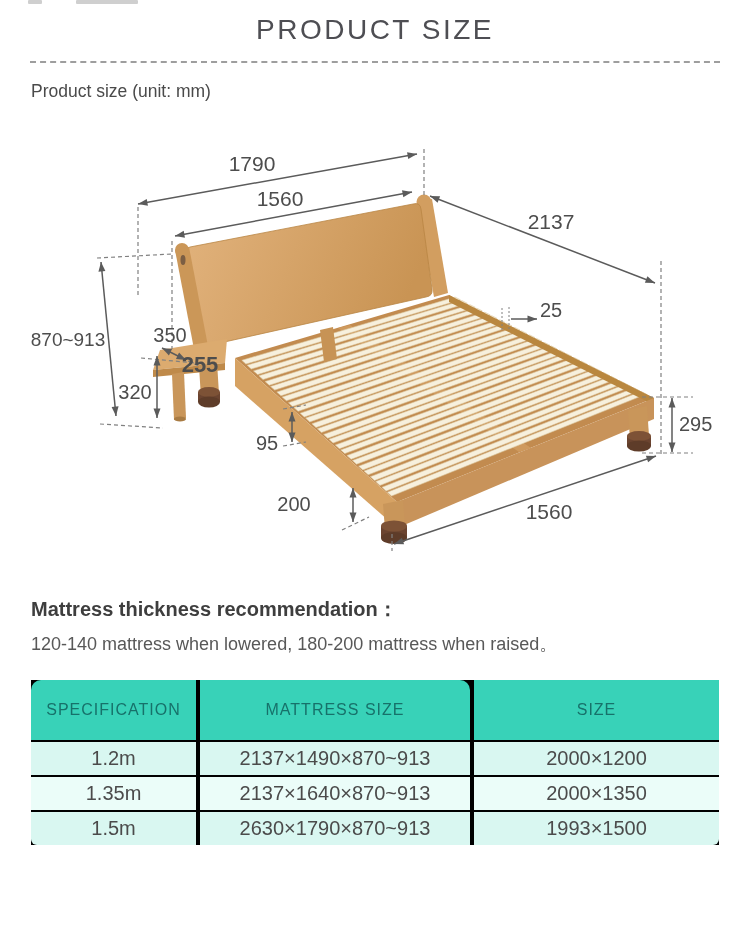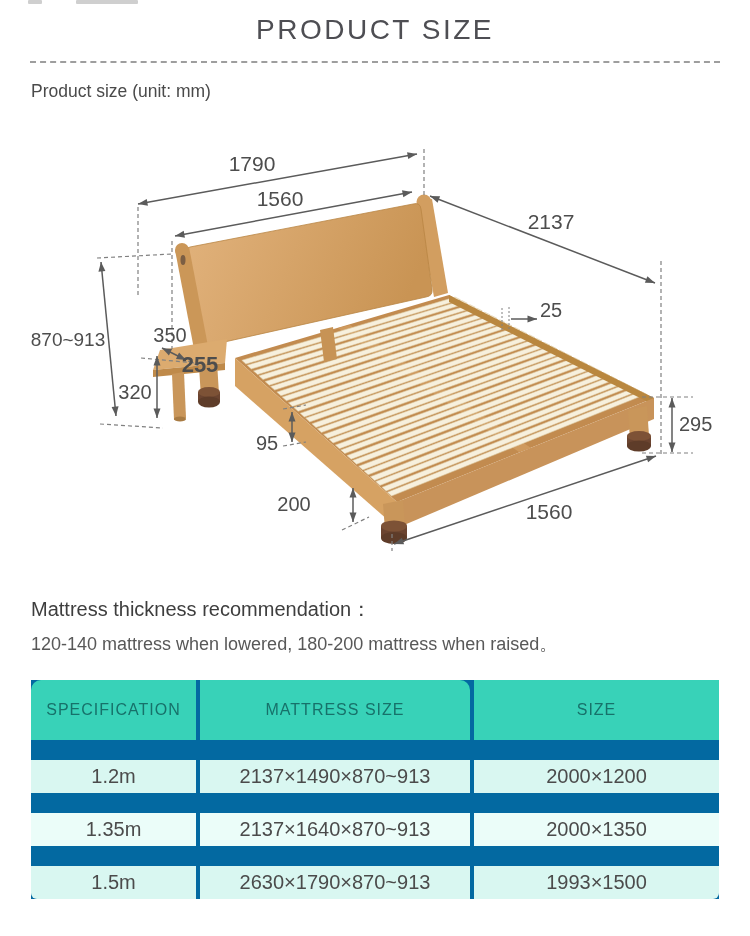--- a/index.html
+++ b/index.html
@@ -7,24 +7,24 @@
         font-family:"Liberation Sans",sans-serif;color:#4a4a4a;}
   .crop-fragment{position:absolute;top:0;left:28px;height:5px;}
   .crop-fragment span{display:inline-block;height:4px;background:#b5b5b5;opacity:.65;border-radius:1px;vertical-align:top;}
   .crop-fragment .f1{width:14px;margin-right:34px;}
   .crop-fragment .f2{width:62px;}
   h1.title{margin:14px 3px 0;text-align:center;font-size:28px;font-weight:400;
            letter-spacing:2.5px;color:#4e4e53;}
   .divider{margin:15px 30px 0;border-top:2px dashed #9e9e9e;height:0;}
   p.subtitle{margin:18px 0 0 31px;font-size:17.5px;color:#4a4a4a;}
   svg.diagram{display:block;margin-top:14px;}
-  h2.rec-head{margin:20px 16px 0 31px;font-size:20px;font-weight:400;color:#3e3e3e;}
+  h2.rec-head{margin:20px 16px 0 31px;font-size:20px;font-weight:700;color:#3e3e3e;}
   p.rec-body{margin:9px 5px 0 31px;font-size:18px;color:#585858;}
   .spec-table{margin:24px 31px 0;display:grid;grid-template-columns:165px 270px 245px;
-              gap:20px 4px;background:#0369a1;}
+              gap:2px 4px;background:#000000;}
   .spec-table .hcell{background:#38d2b8;color:#17716a;font-size:16px;letter-spacing:1px;
               font-weight:500;height:60px;display:flex;align-items:center;justify-content:center;}
   .spec-table .hcell.first{border-radius:10px 0 0 0;}
   .spec-table .hcell.last{border-radius:0 10px 0 0;}
   .spec-table .cell{height:33px;display:flex;align-items:center;justify-content:center;
               font-size:20px;color:#4b4b4b;}
   .spec-table .row-odd{background:#d9f7f1;}
   .spec-table .row-even{background:#ebfdf9;text-align:right;}
   .spec-table .bl{border-radius:0 0 0 6px;}
   .spec-table .br{border-radius:0 0 6px 0;}

